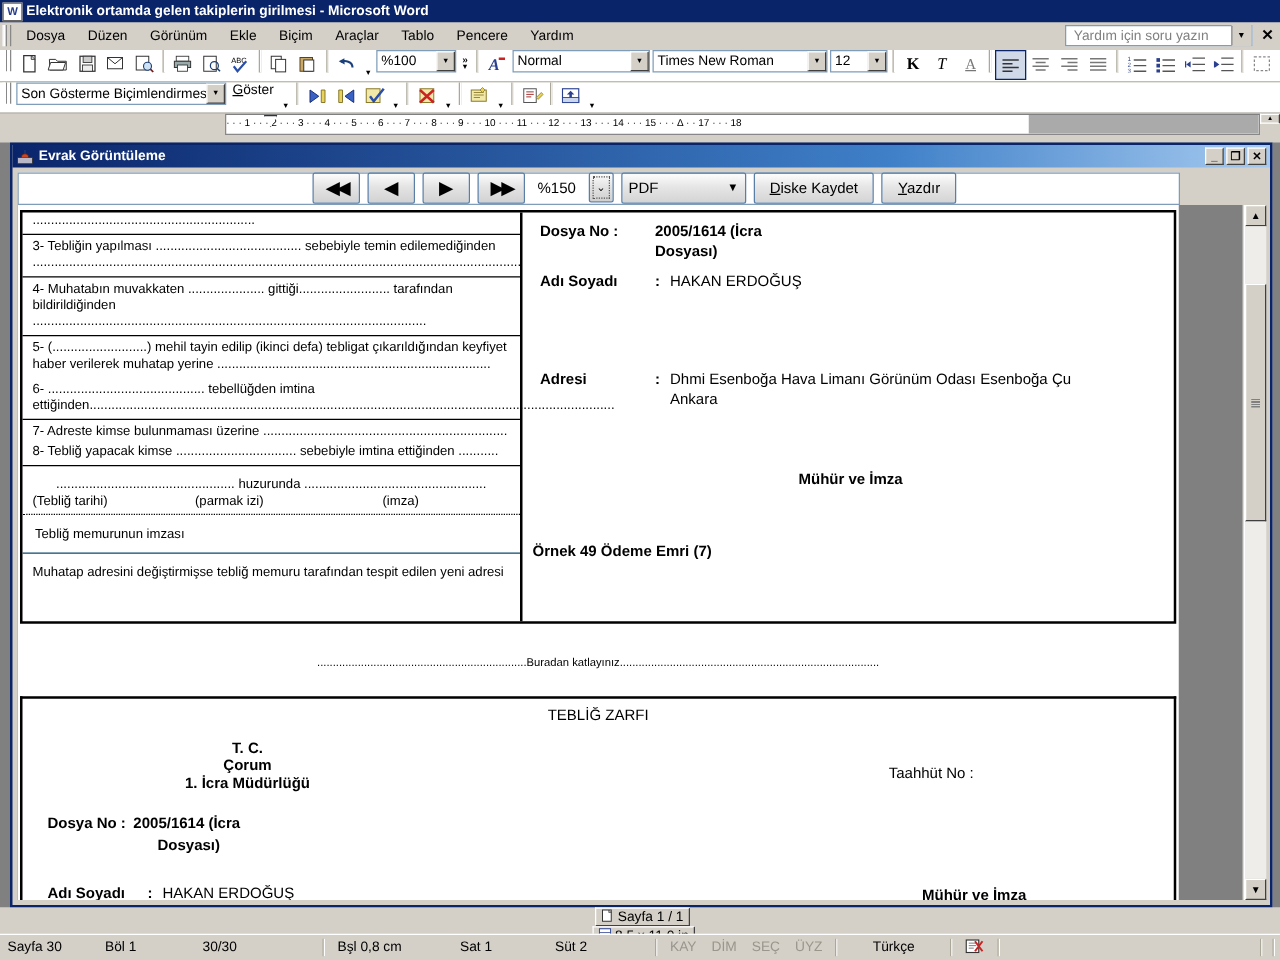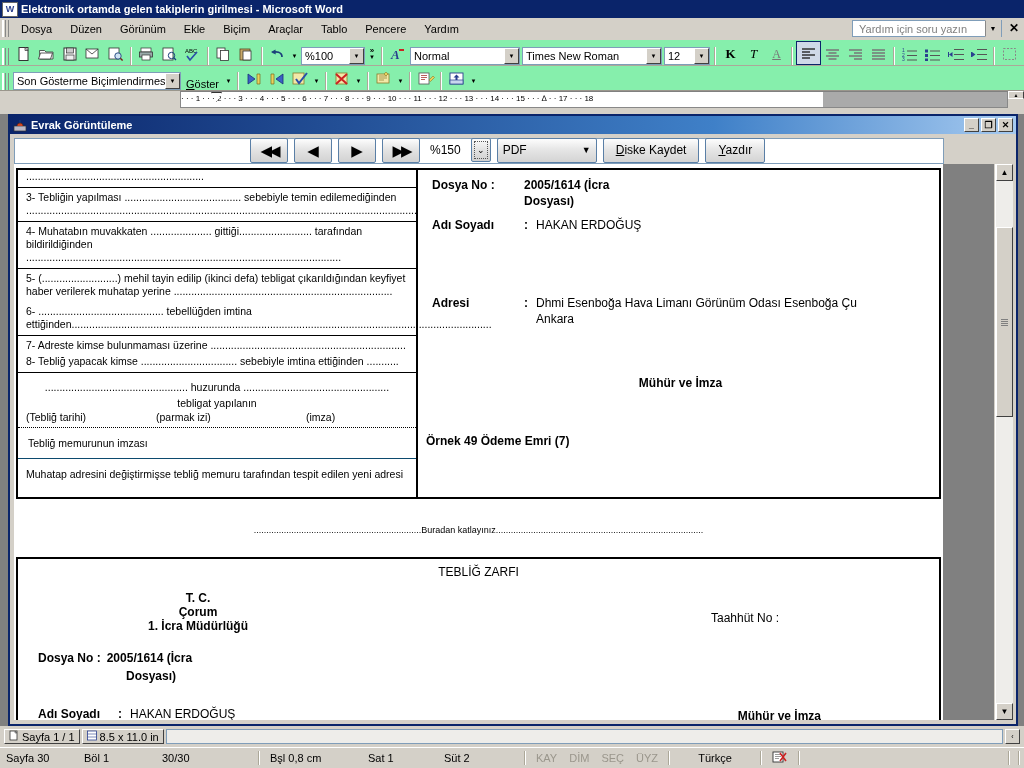--- a/index.html
+++ b/index.html
@@ -48,21 +48,21 @@
     background:#fff;border:1px solid #7f9db9;display:flex;align-items:center;
     box-sizing:border-box;
   }
   .askbox span{color:#808080;font-size:11px;padding-left:6px;white-space:nowrap;}
   .askbox .arw{margin-left:auto;width:14px;height:15px;background:#d4d0c8;
     border:1px solid #d4d0c8;border-left:1px solid #888;
     display:flex;align-items:center;justify-content:center;font-size:7px;}
   .closeX{position:absolute;right:5px;top:4px;font-size:12px;font-weight:bold;color:#000;line-height:12px;}
 
   
-  .toolbar{height:25px;background:#86efac;display:flex;align-items:flex-end;
+  .toolbar{height:25px;background:#ffffff;display:flex;align-items:flex-start;
     border-bottom:1px solid #aca899;}
   .toolbar.row2{height:24px;border-bottom:1px solid #9a968c;}
   .tbtn{width:23px;height:22px;display:flex;align-items:center;justify-content:center;
     flex:0 0 auto;position:relative;}
   .tsep{width:1px;height:18px;background:#aca899;border-right:1px solid #fff;margin:0 3px;flex:0 0 auto;}
   .tdd{width:11px;height:22px;display:flex;align-items:flex-end;justify-content:center;
        padding-bottom:6px;flex:0 0 auto;font-size:6px;}
   .combo{height:18px;background:#fff;border:1px solid #7f9db9;display:flex;align-items:center;
          box-sizing:border-box;flex:0 0 auto;margin:0 1px;}
   .combo .ctxt{padding:0 3px;font-size:11px;white-space:nowrap;overflow:hidden;flex:1;}
@@ -153,21 +153,21 @@
   .kv{display:flex;font-size:12px;margin-bottom:2px;}
   .kv .k{font-weight:bold;width:92px;flex:0 0 auto;}
   .kv .c{width:12px;flex:0 0 auto;font-weight:bold;}
   .kv .v{flex:1;}
   .foldline{text-align:center;font-size:9px;color:#000;padding:6px 0;white-space:nowrap;overflow:hidden;}
   .centerHead{text-align:center;font-size:12px;padding:6px 0 2px;}
   .muh{text-align:center;font-weight:bold;font-size:12px;}
 
   
   .hscrollRow{position:absolute;left:0;bottom:21px;width:100%;height:21px;background:#d4d0c8;
-    display:flex;align-items:center;padding-left:4px;box-sizing:border-box;}
+    display:flex;align-items:center;padding-left:4px;box-sizing:border-box;flex-direction:column;}
   .viewbtn{height:15px;border:1px solid #fff;border-right-color:#404040;border-bottom-color:#404040;
     display:flex;align-items:center;gap:3px;padding:0 4px;font-size:11px;background:#d4d0c8;box-sizing:border-box;}
   .hsb{flex:1;height:15px;background:#eeedea;border:1px solid #7f9db9;margin:0 2px;box-sizing:border-box;}
   .hsbBtn{width:15px;height:15px;background:#d4d0c8;border:1px solid #fff;
     border-right-color:#404040;border-bottom-color:#404040;display:flex;align-items:center;justify-content:center;
     font-size:7px;box-sizing:border-box;}
   .statusbar{position:absolute;left:0;bottom:0;width:100%;height:21px;background:#d4d0c8;
     border-top:1px solid #fff;display:flex;align-items:center;font-size:11px;box-sizing:border-box;}
   .st{padding:0 6px;white-space:nowrap;}
   .st.dim{color:#9a968c;}
@@ -530,21 +530,20 @@
               <span style="font-size:10.5px;">.............................................................</span>
             </div>
             <div class="cellrow">3- Tebliğin yapılması ........................................ sebebiyle temin edilemediğinden ......................................................................................................................................</div>
             <div class="cellrow">4- Muhatabın muvakkaten ..................... gittiği......................... tarafından bildirildiğinden ............................................................................................................</div>
             <div class="cellrow" style="border-bottom:none;">5- (..........................) mehil tayin edilip (ikinci defa) tebligat çıkarıldığından keyfiyet haber verilerek muhatap yerine ...........................................................................</div>
             <div class="cellrow">6- ........................................... tebellüğden imtina ettiğinden................................................................................................................................................</div>
             <div class="cellrow" style="border-bottom:none;padding-bottom:0;">7- Adreste kimse bulunmaması üzerine ...................................................................</div>
             <div class="cellrow">8- Tebliğ yapacak kimse ................................. sebebiyle imtina ettiğinden ...........</div>
 
             <div style="padding:8px 8px 0 8px;text-align:center;font-size:10.5px;">................................................. huzurunda ..................................................</div>
-            <div style="text-align:center;font-size:10.5px;padding-top:4px;">tebligat yapılanın</div>
             <div style="display:flex;font-size:10.5px;padding:2px 8px 4px 8px;border-bottom:1px dotted #000;">
               <div style="width:130px">(Tebliğ tarihi)</div>
               <div style="width:150px">(parmak izi)</div>
               <div>(imza)</div>
             </div>
             <div style="font-size:10.5px;padding:9px 8px 9px 10px;border-bottom:1px solid #0c4a6e;">Tebliğ memurunun imzası</div>
             <div style="font-size:10.5px;padding:8px 8px;line-height:14px;">Muhatap adresini değiştirmişse tebliğ memuru tarafından tespit edilen yeni adresi</div>
           </div>
 
           <div class="colR">

